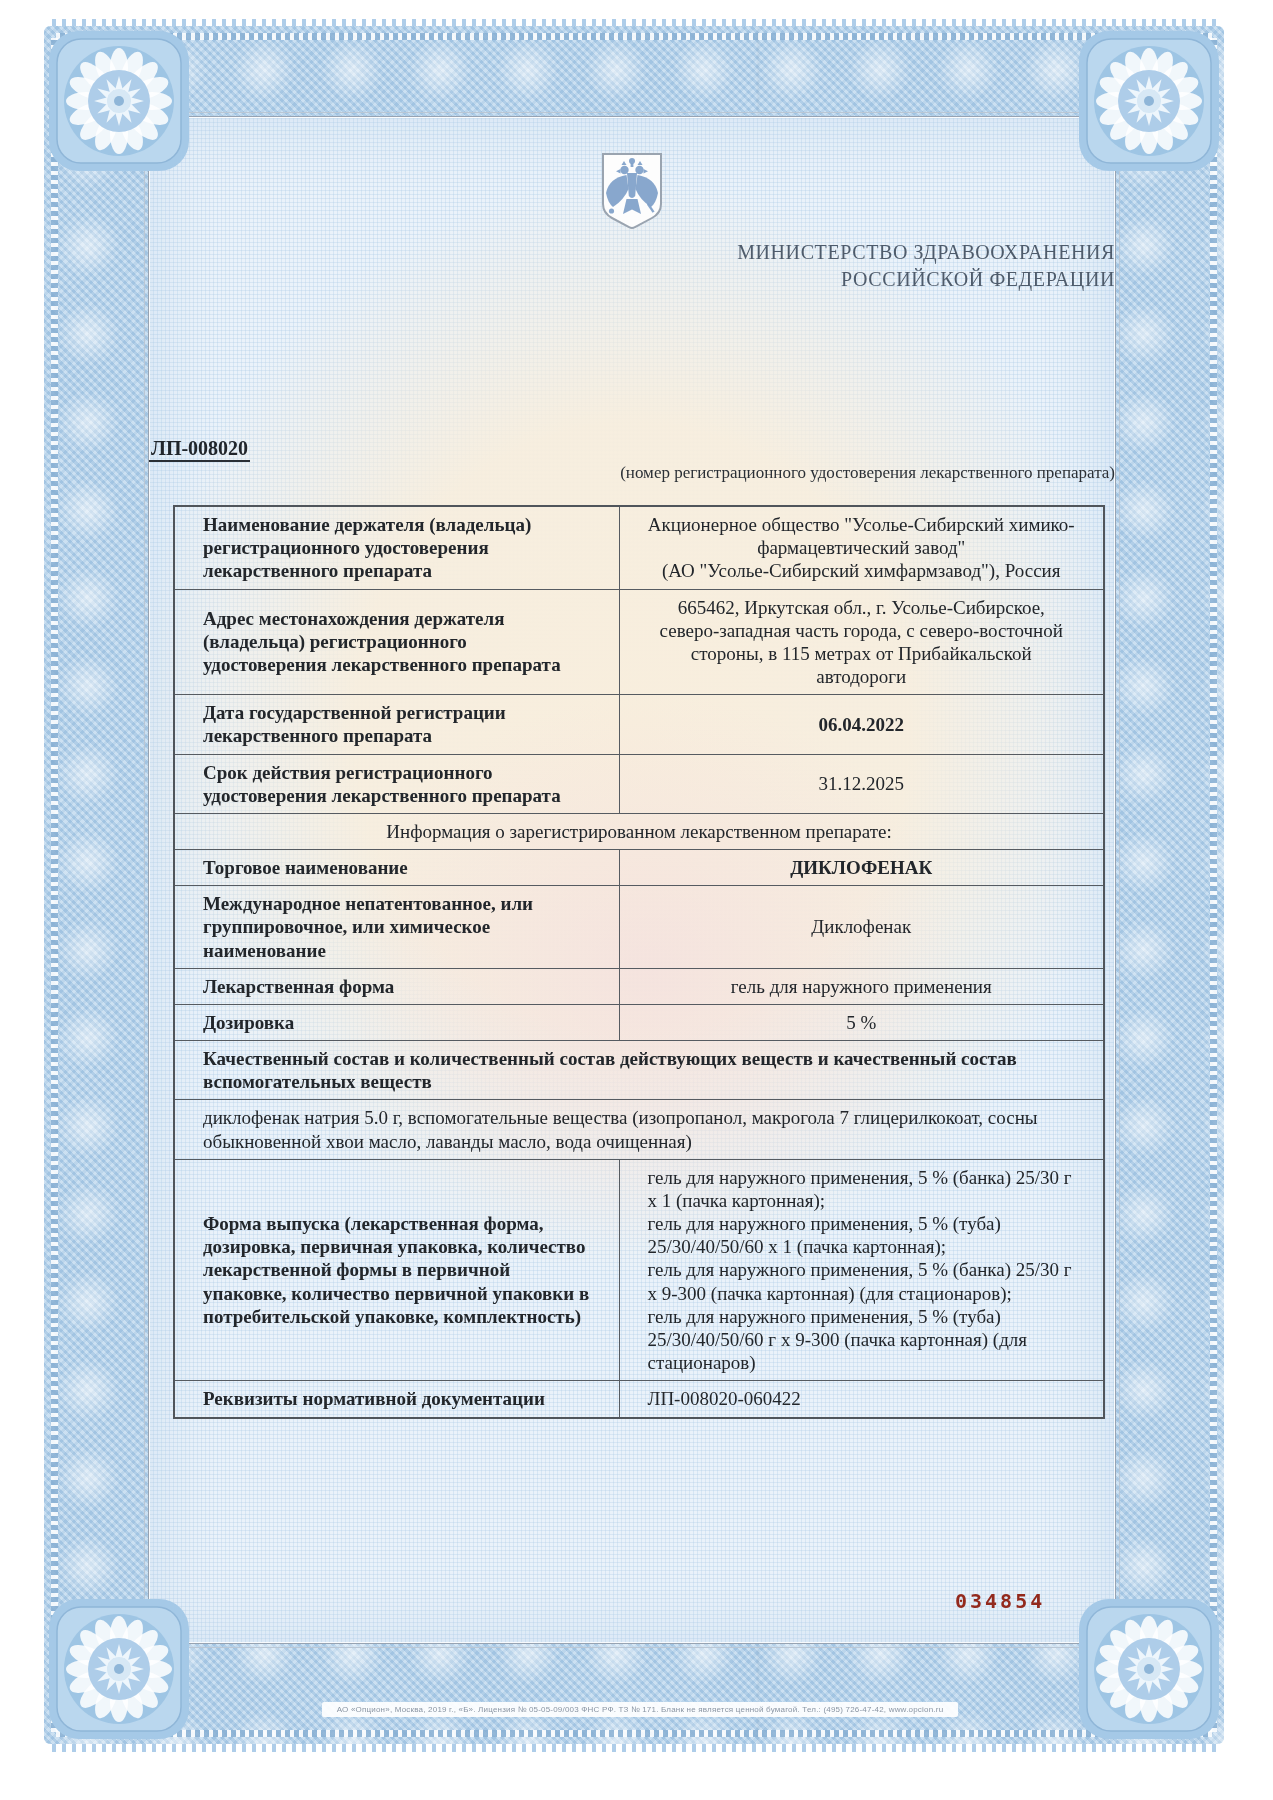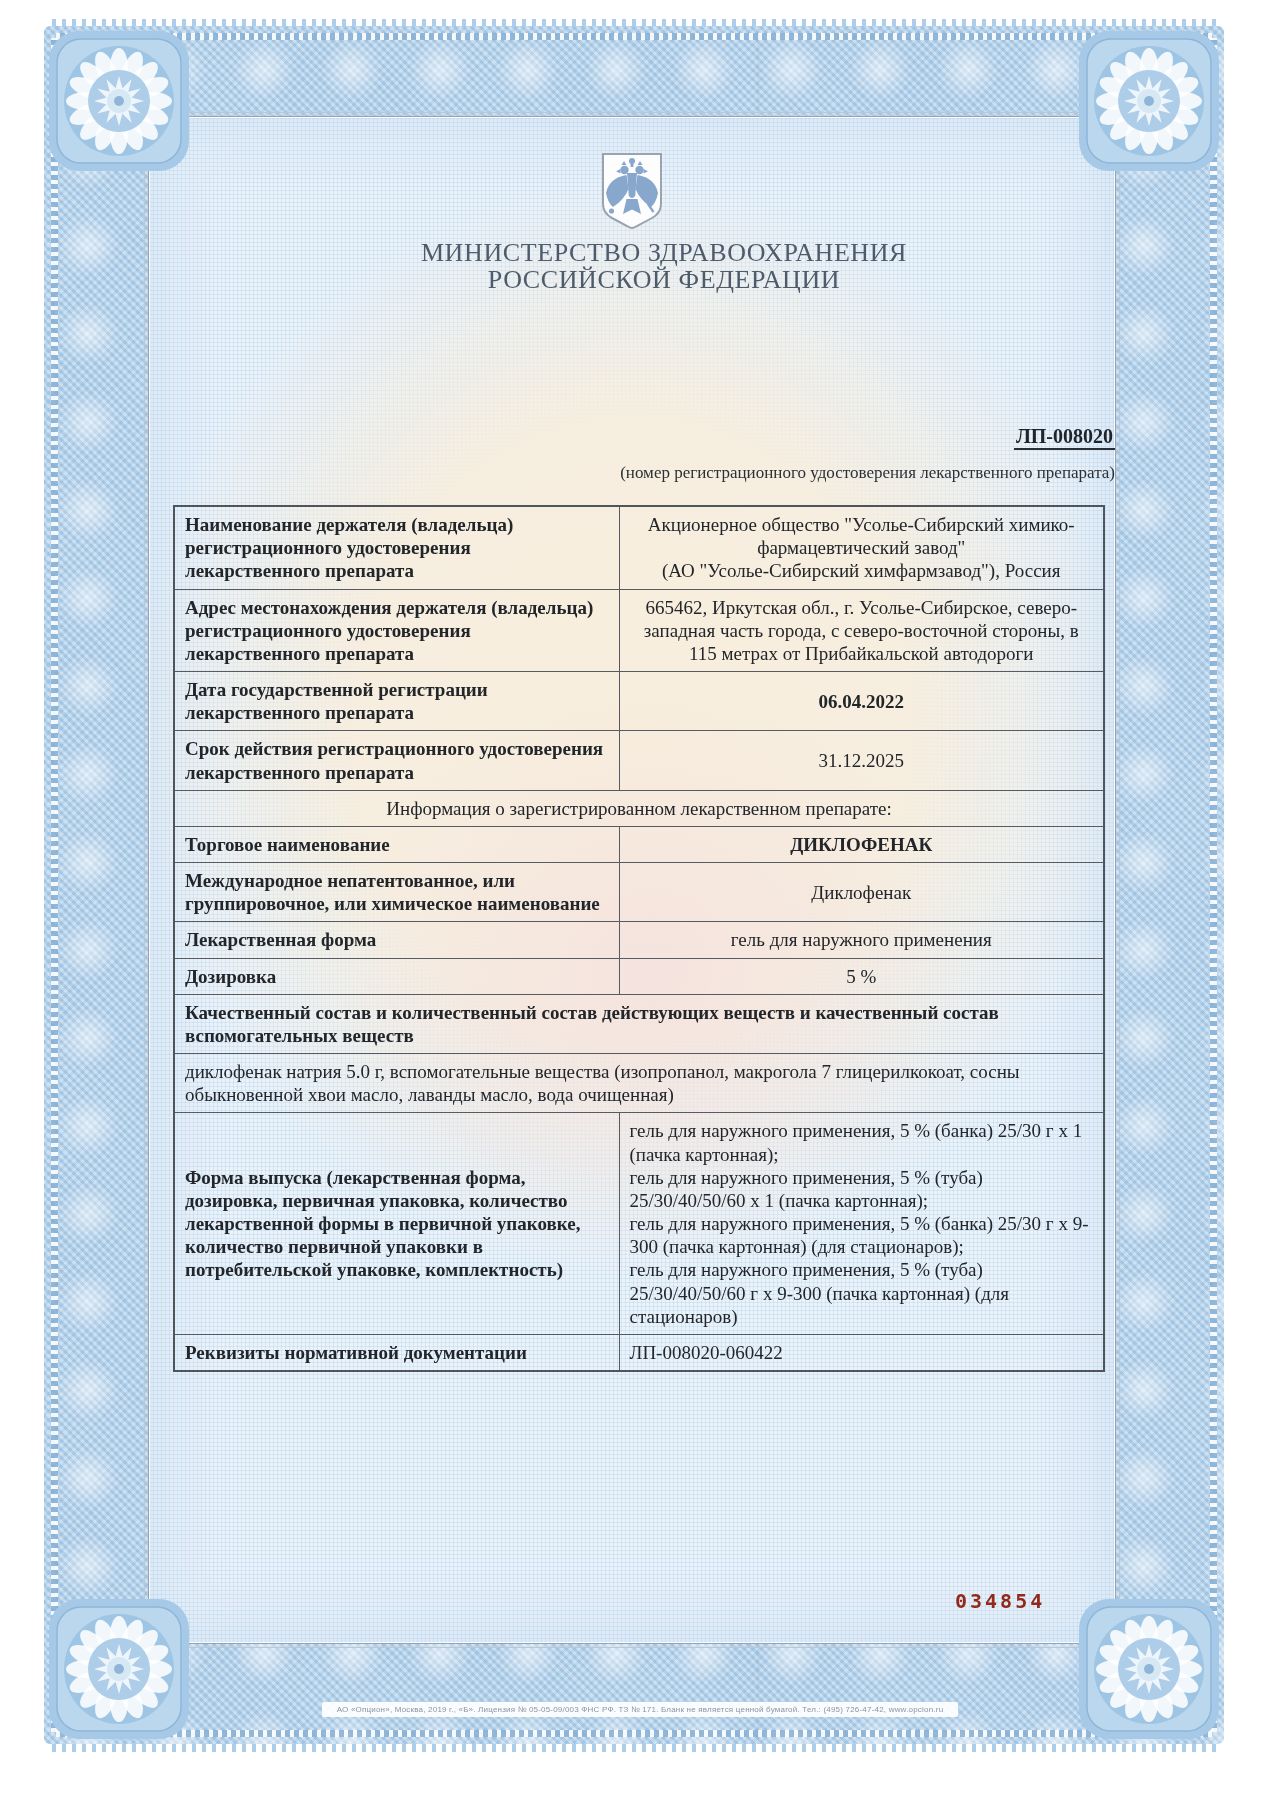--- a/index.html
+++ b/index.html
@@ -46,38 +46,38 @@
   .rosette{position:absolute;width:150px;height:150px;}
   .rosette.tl{left:44px;top:26px;}
   .rosette.tr{left:1074px;top:26px;}
   .rosette.bl{left:44px;top:1594px;}
   .rosette.br{left:1074px;top:1594px;}
   .crease{position:absolute;left:756px;top:26px;width:4px;height:1718px;
     background:linear-gradient(90deg,rgba(110,130,150,0),rgba(110,130,150,.10),rgba(110,130,150,0));}
 
   
   .emblem{position:absolute;left:50%;top:34px;transform:translateX(-50%);}
-  .ministry{position:absolute;top:122px;left:0;width:100%;text-align:center;
-    font-size:26px;line-height:27px;color:#4e5b6b;letter-spacing:.6px;padding-left:32px;}
+  .ministry{position:absolute;top:122px;left:0;width:100%;text-align:right;
+    font-size:20px;line-height:27px;color:#4e5b6b;letter-spacing:.6px;}
   .title{position:absolute;top:188px;left:0;width:100%;text-align:center;
     font-size:27px;line-height:38px;font-weight:bold;color:#3a6fa6;}
-  .cert-no{position:absolute;top:308px;left:0;width:100%;text-align:right;
+  .cert-no{position:absolute;top:320px;left:0;width:100%;text-align:left;
     font-size:20px;font-weight:bold;color:#20252b;}
   .cert-no span{border-bottom:2px solid #2a2f35;padding:0 2px 1px;}
   .caption{position:absolute;top:346px;left:0;width:100%;text-align:right;
     font-size:17px;color:#2b3036;}
 
   
   table.tbl{
     position:absolute;left:24px;top:388px;width:930px;
     border-collapse:collapse;table-layout:fixed;
     font-size:19px;line-height:1.22;color:#22262b;
     border:2px solid #50555b;
   }
-  .tbl td{border:1px solid #565b61;padding:6px 10px;vertical-align:middle;}
+  .tbl td{border:1px solid #565b61;padding:6px 28px;vertical-align:middle;}
   .tbl td.lbl{font-weight:bold;text-align:left;}
   .tbl td.sec{text-align:center;}
   .tbl td.sec.l{text-align:left;}
   .tbl td.b{font-weight:bold;}
   .c{text-align:center;}
   .l{text-align:left;margin-top:24px;}
   .pre{white-space:pre-line;}
   .topalign{vertical-align:top;}
 
   

